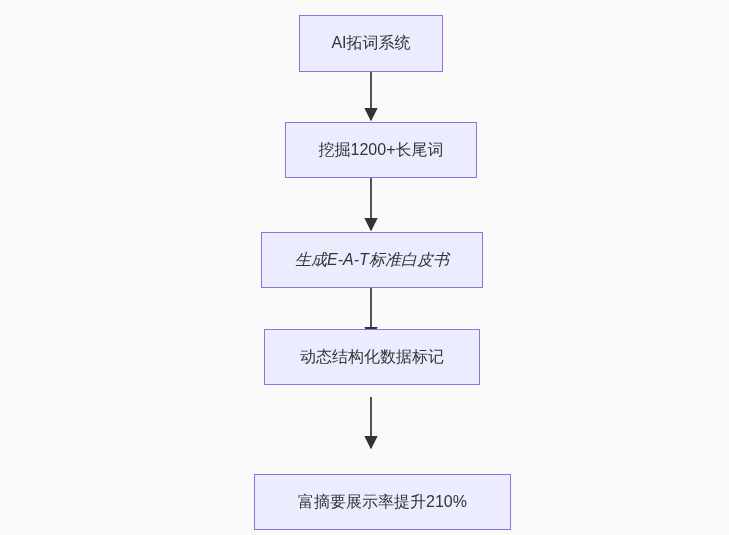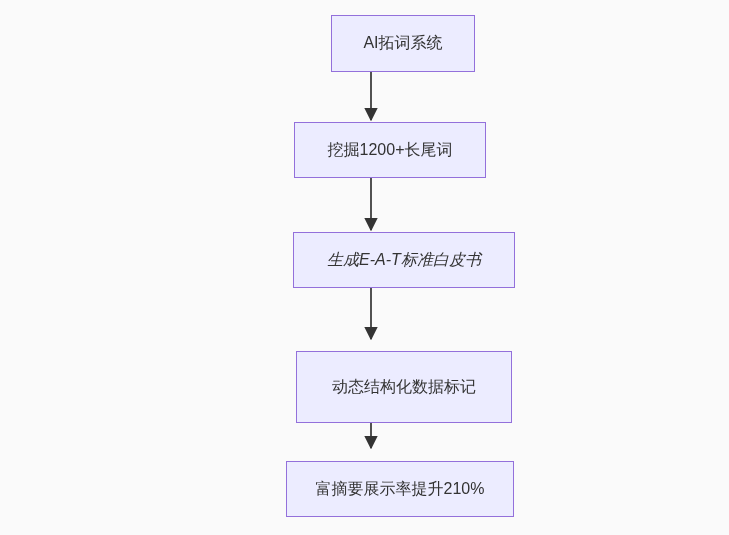--- a/index.html
+++ b/index.html
@@ -20,27 +20,26 @@
     box-sizing: border-box;
     background: var(--node-fill, #ECECFF);
     border: 1px solid var(--node-border, #9370DB);
     color: var(--text, #333333);
     font-size: 16px;
     display: flex;
     align-items: center;
     justify-content: center;
     text-align: left;
     white-space: nowrap;
-    margin-left: 32px;
   }
   .node-1 { left: 299px; top: 15px;  width: 144px; height: 57px; }
-  .node-2 { left: 262px; top: 122px; width: 192px; height: 56px; }
+  .node-2 { left: 285px; top: 122px; width: 192px; height: 56px; }
   .node-3 { left: 261px; top: 232px; width: 222px; height: 56px; font-style: italic; }
-  .node-4 { left: 264px; top: 351px; width: 216px; height: 72px; }
-  .node-5 { left: 254px; top: 461px; width: 228px; height: 56px; }
+  .node-4 { left: 264px; top: 329px; width: 216px; height: 56px; }
+  .node-5 { left: 254px; top: 474px; width: 257px; height: 56px; }
   #edges {
     position: absolute;
     left: 0; top: 0;
     width: 729px; height: 535px;
     pointer-events: none;
   }
   #edges path.edge {
     stroke: var(--arrow, #333333);
     stroke-width: 1.7;
     fill: none;

